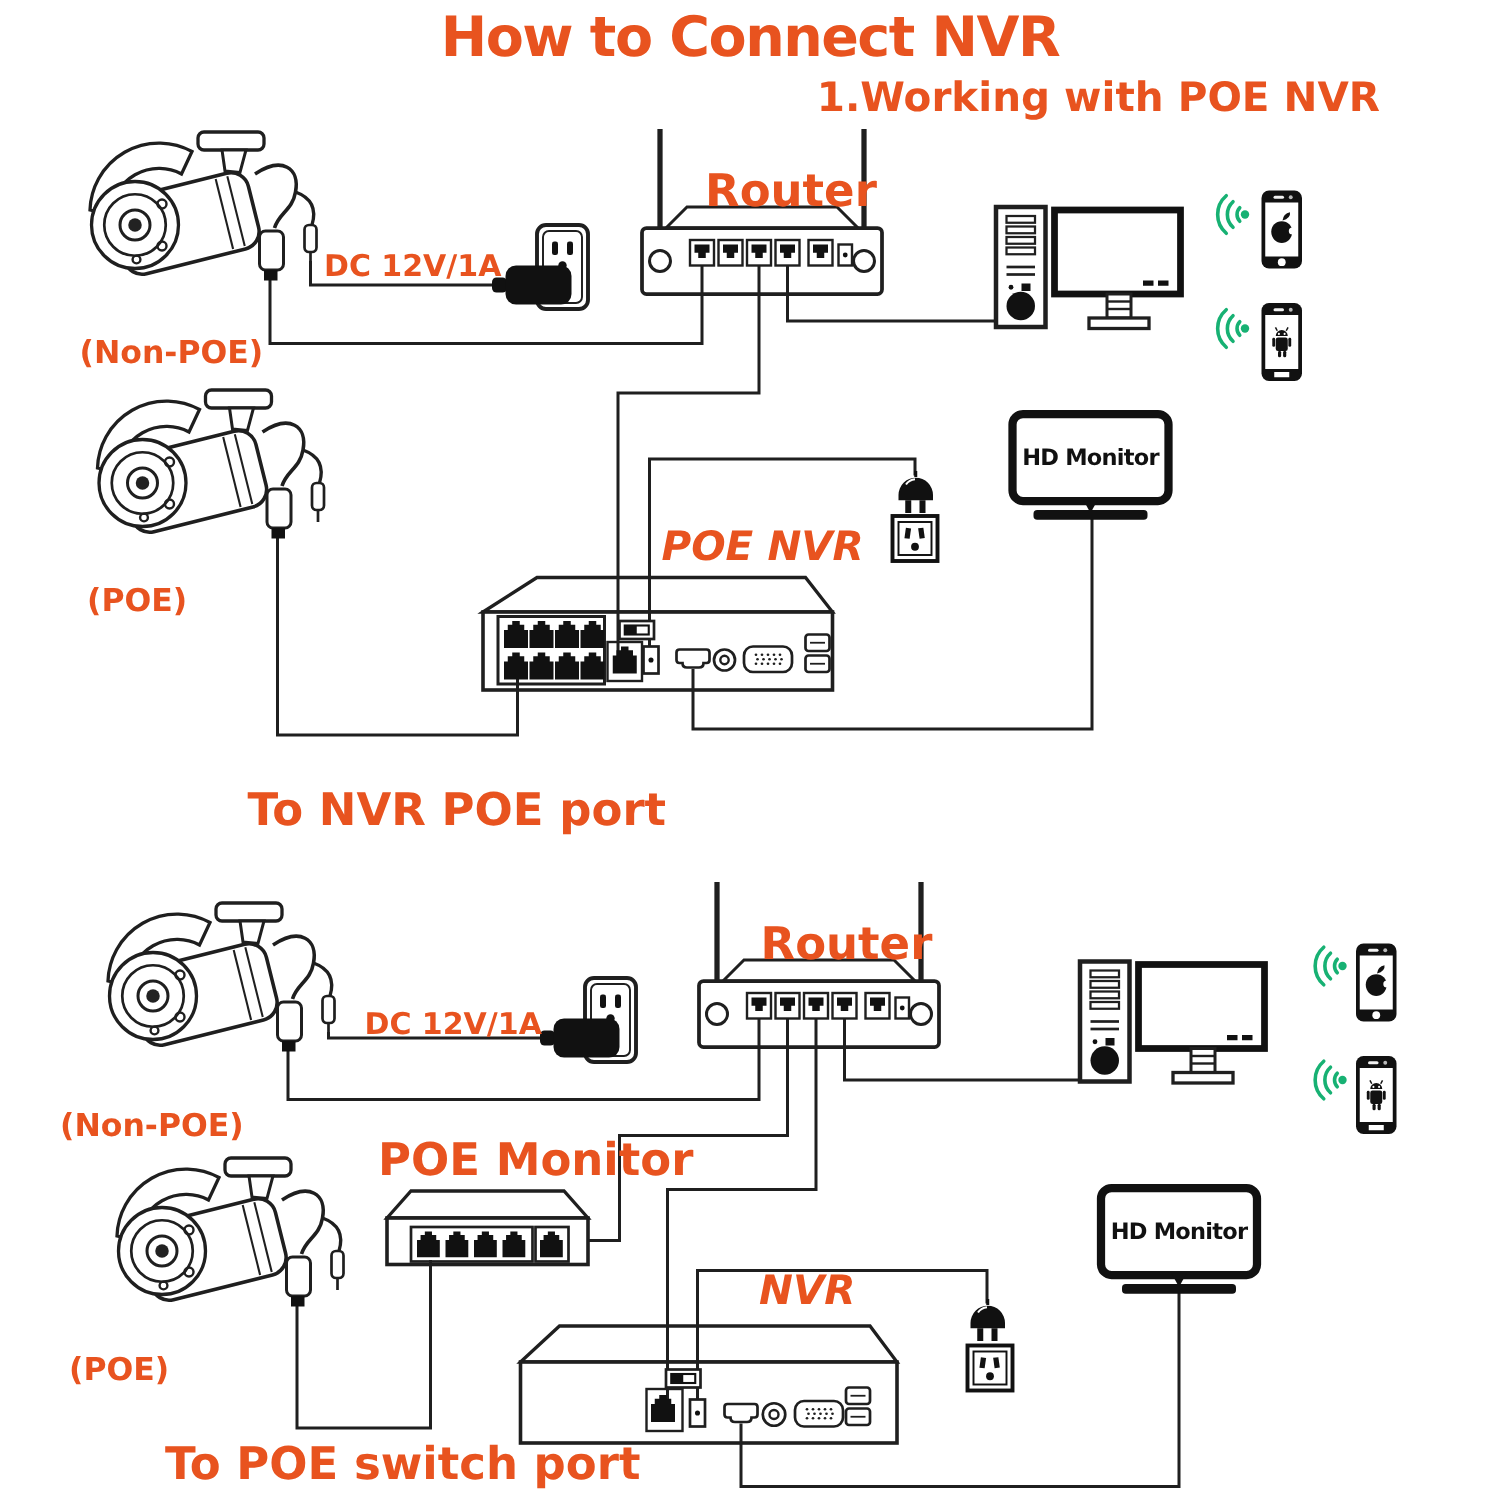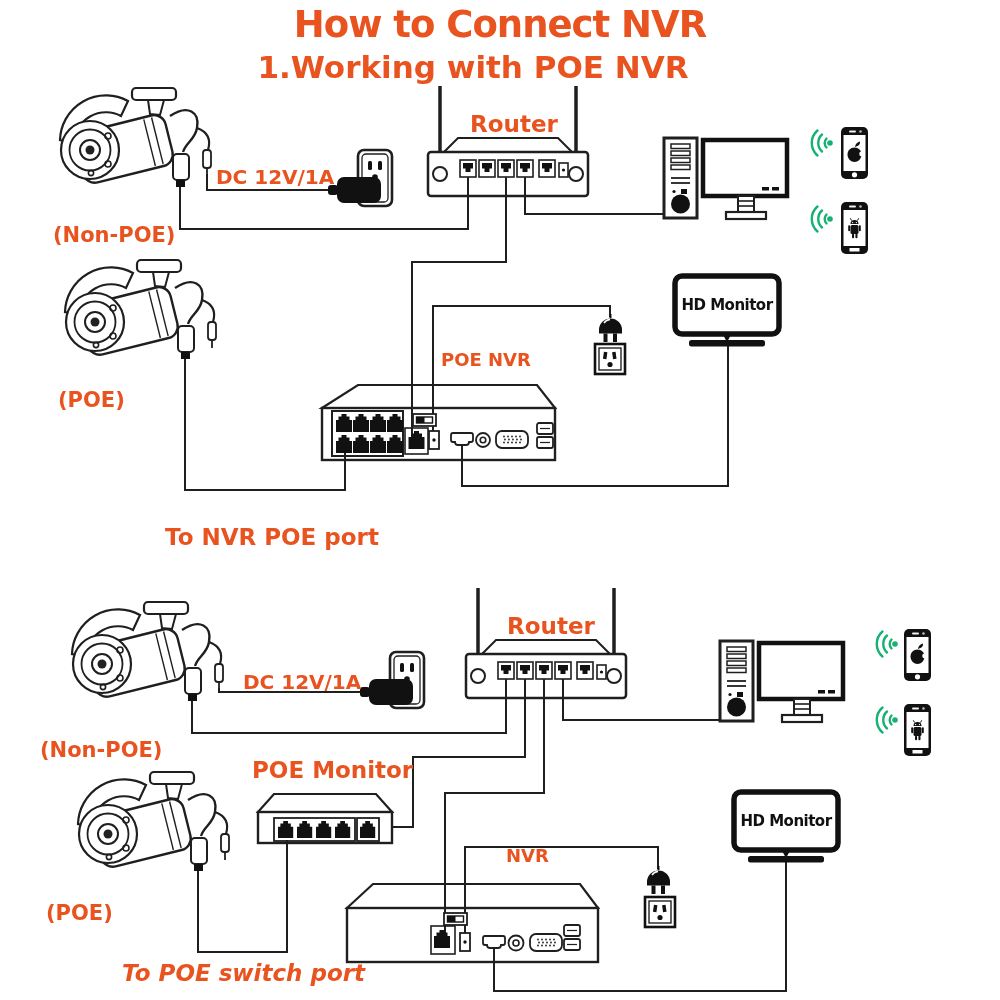--- a/index.html
+++ b/index.html
@@ -1,22 +1,22 @@
 <!DOCTYPE html>
 <html><head>
 <meta charset="utf-8">
 <style>
   html,body{margin:0;padding:0;background:#fff;}
   .canvas{position:relative;width:1000px;height:1000px;background:#ffffff;overflow:hidden;
           font-family:"DejaVu Sans","Liberation Sans",sans-serif;border-radius:13px;}
   .lbl{position:absolute;color:#e8531f;font-weight:bold;white-space:nowrap;line-height:1;}
   .ttl{left:0;width:1000px;text-align:center;top:6px;font-size:37px;letter-spacing:-1px;}
-  .h1 {left:13px;width:920px;text-align:center;top:52px;font-size:31px;}
+  .h1 {left:0;width:920px;text-align:right;top:52px;font-size:27px;}
   .h2 {left:0;width:935px;text-align:center;top:548px;font-size:27px;}
-  .sz27{font-size:18px;} .sz23{font-size:23px;} .sz21{font-size:21px;text-align:right;} .sz20{font-size:20px;}
+  .sz27{font-size:27px;font-style:italic;} .sz23{font-size:30px;} .sz21{font-size:21px;text-align:right;} .sz20{font-size:20px;}
   .mon-txt{position:absolute;width:104px;height:58px;display:flex;align-items:center;justify-content:center;
            color:#111;font-weight:bold;font-size:15px;letter-spacing:-0.5px;}
   svg{position:absolute;left:0;top:0;}
   .ln{fill:none;stroke:#1f1f1f;stroke-width:2;}
   .dev{fill:#ffffff;stroke:#1f1f1f;}
 </style>
 </head>
 <body>
 
 <div class="canvas">
@@ -379,18 +379,18 @@
 <div class="lbl sz21" style="left:58px;top:390px;">(POE)</div>
 <div class="lbl sz27" style="left:441px;top:351px;">POE NVR</div>
 <div class="lbl sz23" style="left:165px;top:526px;">To NVR POE port</div>
 
 <div class="lbl sz23" style="left:507px;top:615px;">Router</div>
 <div class="lbl sz20" style="left:243px;top:672px;">DC 12V/1A</div>
 <div class="lbl sz21" style="left:40px;top:740px;">(Non-POE)</div>
 <div class="lbl sz21" style="left:46px;top:903px;">(POE)</div>
 <div class="lbl sz23" style="left:252px;top:759px;">POE Monitor</div>
 <div class="lbl sz27" style="left:506px;top:847px;">NVR</div>
-<div class="lbl sz23" style="left:122px;top:962px;font-style:italic;">To POE switch port</div>
+<div class="lbl sz23" style="left:110px;top:962px;">To POE switch port</div>
 
 <div class="mon-txt" style="left:675px;top:276px;">HD Monitor</div>
 <div class="mon-txt" style="left:734px;top:792px;">HD Monitor</div>
 
 </div>
 
 </body></html>

